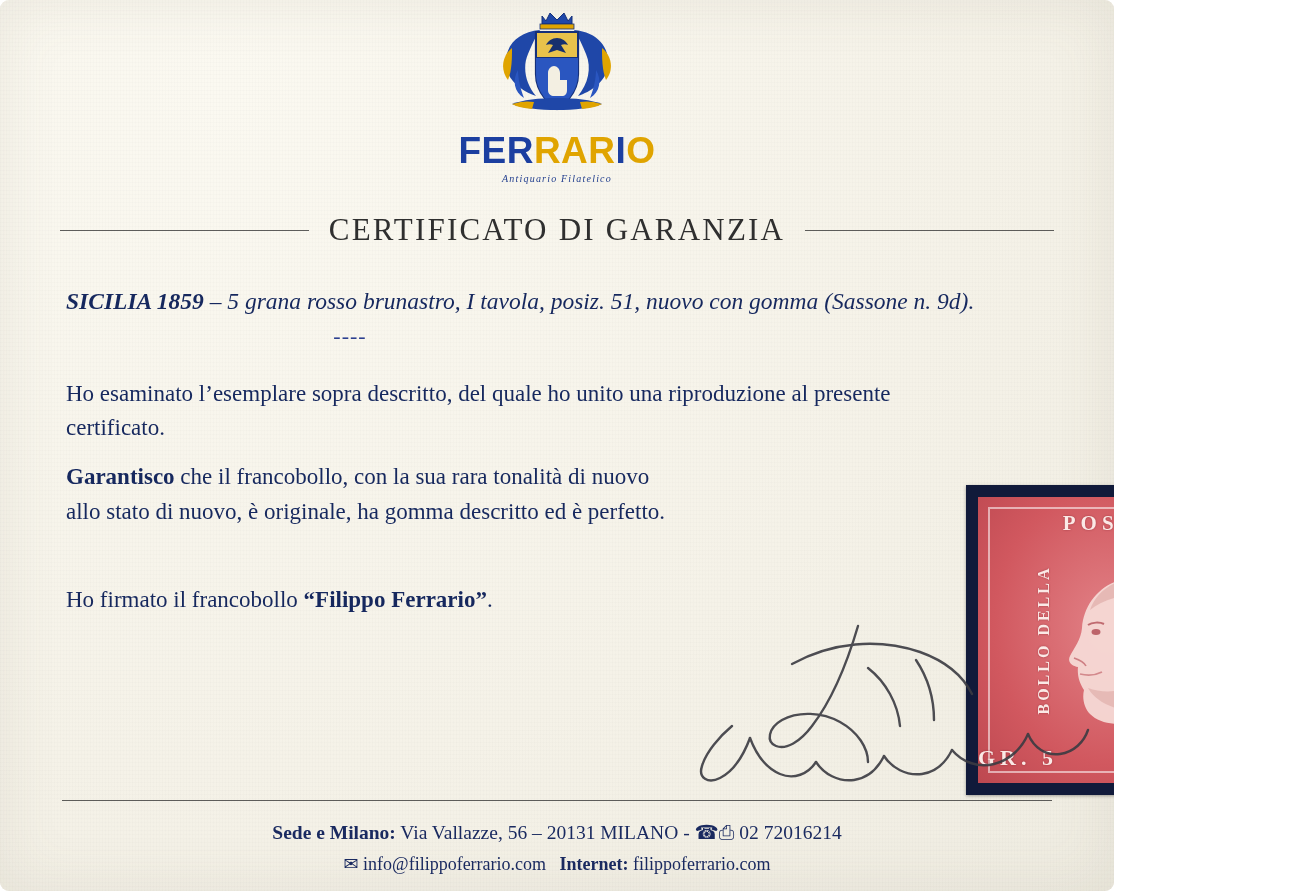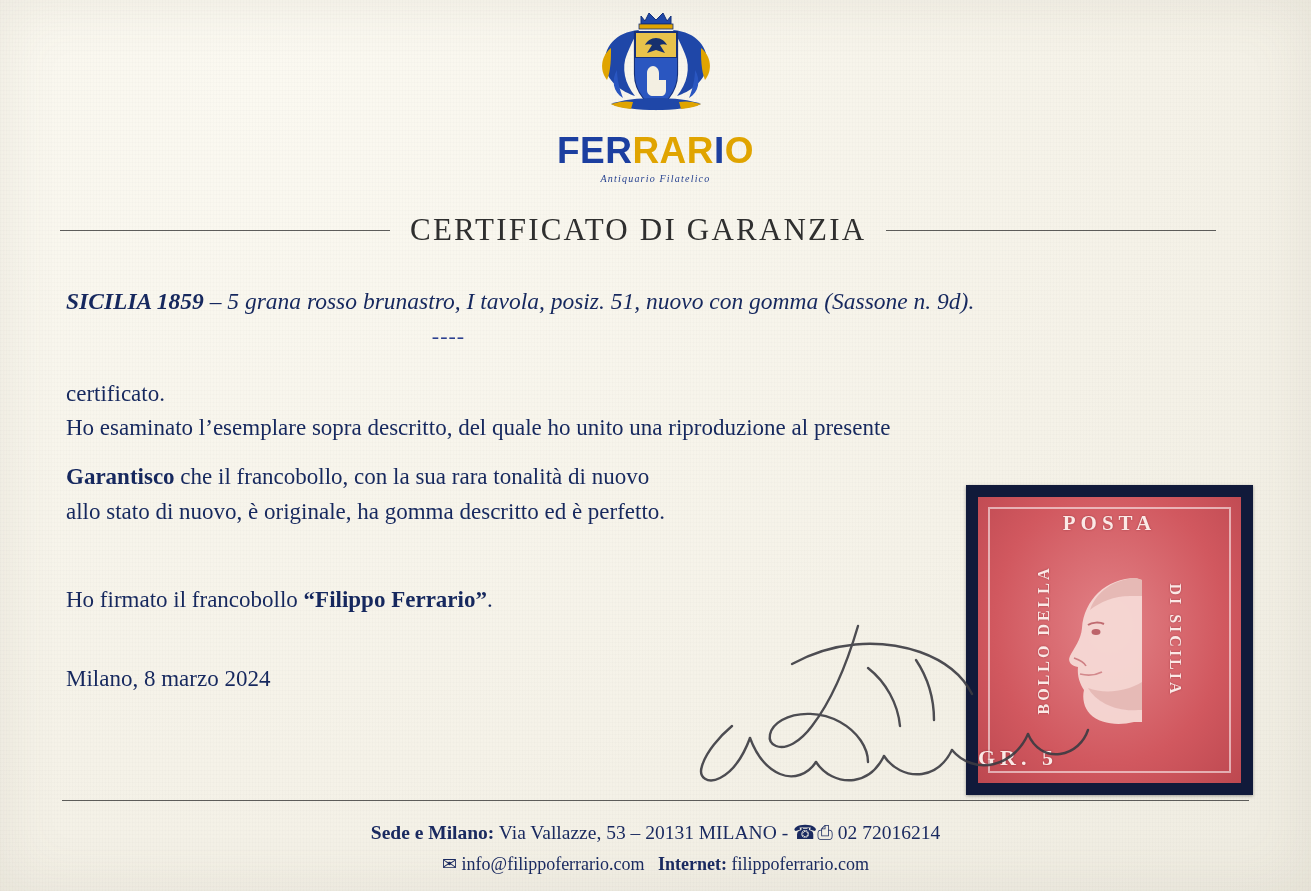--- a/index.html
+++ b/index.html
@@ -5,24 +5,25 @@
   html, body {
     margin: 0;
     padding: 0;
     background: #ffffff;
   }
   body {
     font-family: "Liberation Serif", serif;
   }
   .page {
     position: relative;
-    width: 1311px;
+    width: 1114px;
     height: 891px;
     background: #f7f5ec;
     overflow: hidden;
+    border-radius: 9px;
   }
   
   .paper-texture {
     position: absolute;
     inset: 0;
     background:
       repeating-linear-gradient(90deg, rgba(0,0,0,0.012) 0px, rgba(0,0,0,0.012) 1px, rgba(255,255,255,0) 1px, rgba(255,255,255,0) 3px),
       repeating-linear-gradient(0deg, rgba(0,0,0,0.010) 0px, rgba(0,0,0,0.010) 1px, rgba(255,255,255,0) 1px, rgba(255,255,255,0) 4px),
       radial-gradient(ellipse at 20% 10%, #fbf9f1 0%, #f5f2e8 60%, #efece1 100%);
     pointer-events: none;
@@ -286,33 +287,32 @@
     <div class="doc-title">CERTIFICATO DI GARANZIA</div>
     <div class="rule right"></div>
   </div>
 
   <div class="body-text">
     <div class="subject-line">
       <b>SICILIA 1859</b><span> – 5 grana rosso brunastro, I tavola, posiz. 51, nuovo con gomma (Sassone n. 9d).</span>
     </div>
     <div class="dashes">----</div>
 
+    <div class="para justified p-block-1">Ho esaminato l’esemplare sopra descritto, del quale ho unito una riproduzione al presente</div>
     <div class="para">certificato.</div>
-    <div class="para justified p-block-1">Ho esaminato l’esemplare sopra descritto, del quale ho unito una riproduzione al presente</div>
 
     <div class="para p-block-2">
       <span class="bold">Garantisco</span><span> che il francobollo, con la sua rara tonalità di nuovo</span>
     </div>
     <div class="para">allo stato di nuovo, è originale, ha gomma descritto ed è perfetto.</div>
 
     <div class="para p-block-3">
       <span>Ho firmato il francobollo </span><span class="bold">“Filippo Ferrario”</span><span>.</span>
     </div>
 
-    <div class="para p-block-4">Milano, 8 marzo 2024</div>
   </div>
 
   <div class="stamp-frame">
     <div class="stamp-inner">
       <div class="frame-line"></div>
       <div class="stamp-txt st-top">POSTA</div>
       <div class="stamp-txt st-left">BOLLO DELLA</div>
       <div class="stamp-txt st-right">DI SICILIA</div>
       <div class="stamp-txt st-bottom">GR. 5</div>
       <div class="stamp-head">
@@ -350,21 +350,21 @@
         <path d="M356 126 C362 140 374 148 388 146 C402 144 412 134 416 122"></path>
         <path d="M196 60 C214 74 226 96 228 118"></path>
         <path d="M244 52 C256 70 262 92 262 112"></path>
       </g>
     </svg>
   </div>
 
   <div class="footer-rule"></div>
   <div class="footer">
     <div class="row1">
-      <span class="b">Sede e Milano:</span><span> Via Vallazze, 53 – 20131 MILANO - </span><span class="glyph">☎⎙</span><span> 02 72016214</span>
+      <span class="b">Sede e Milano:</span><span> Via Vallazze, 56 – 20131 MILANO - </span><span class="glyph">☎⎙</span><span> 02 72016214</span>
     </div>
     <div class="row2">
       <span class="glyph">✉</span>
       <span>info@filippoferrario.com</span>
       &nbsp;&nbsp;<span class="b">Internet:</span>
       <span>filippoferrario.com</span>
     </div>
   </div>
 </div>
 

